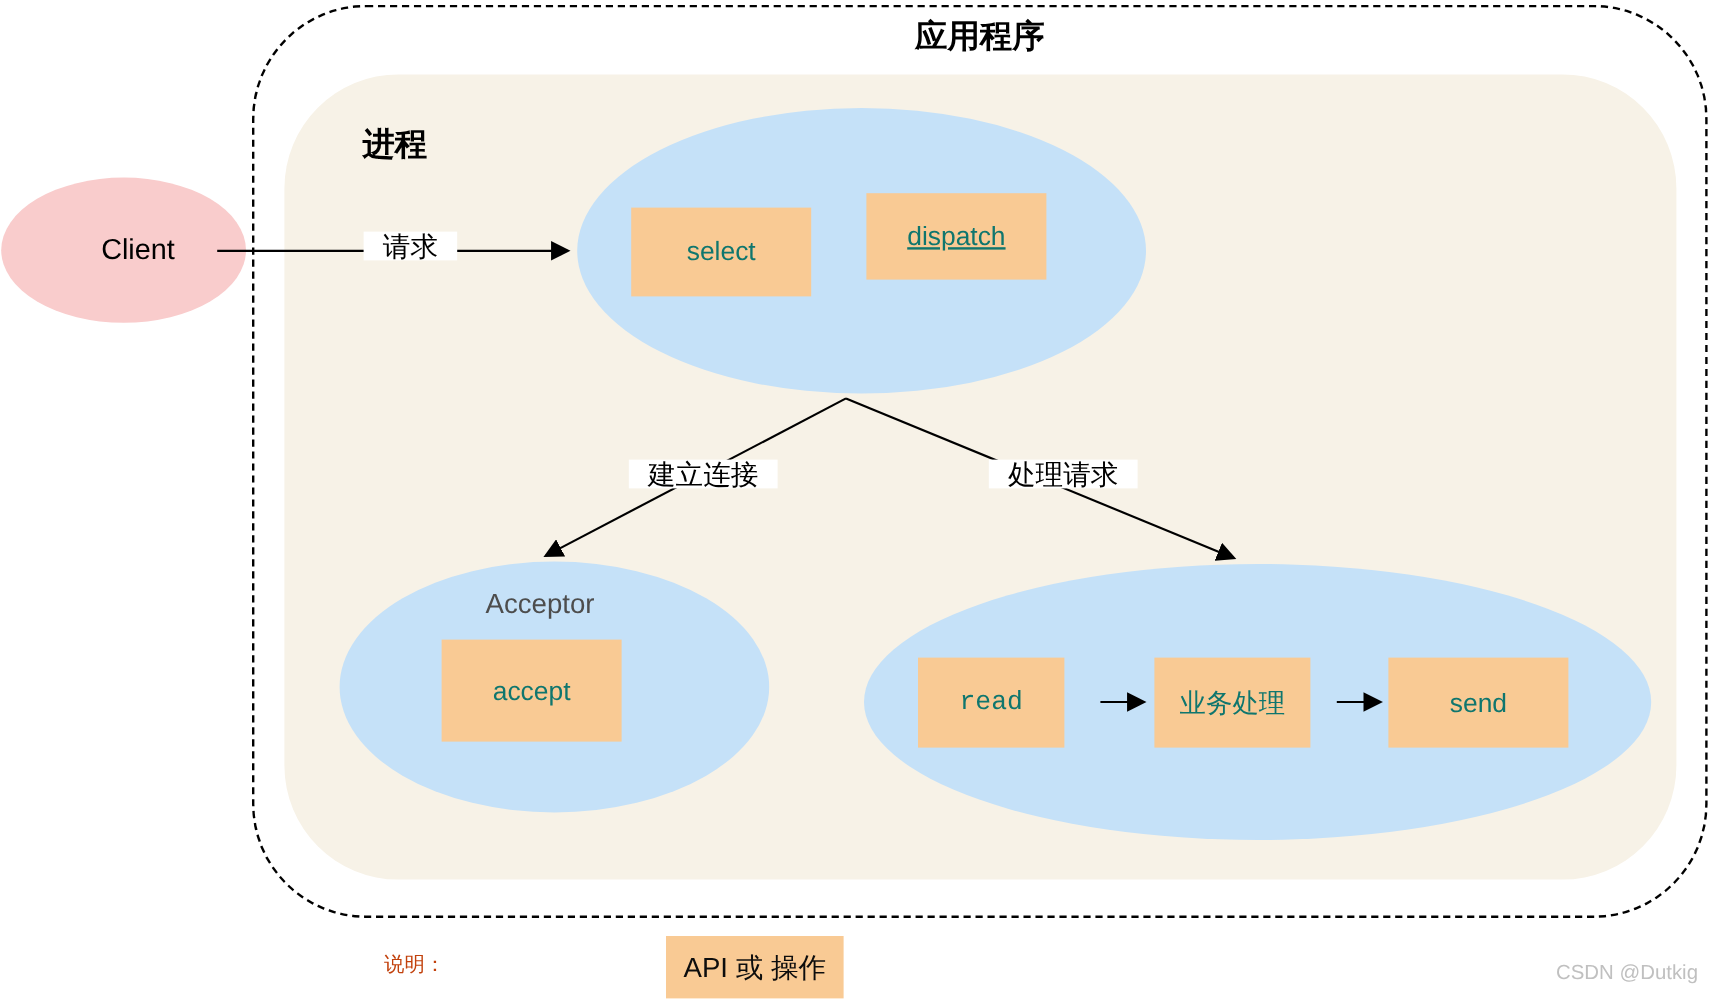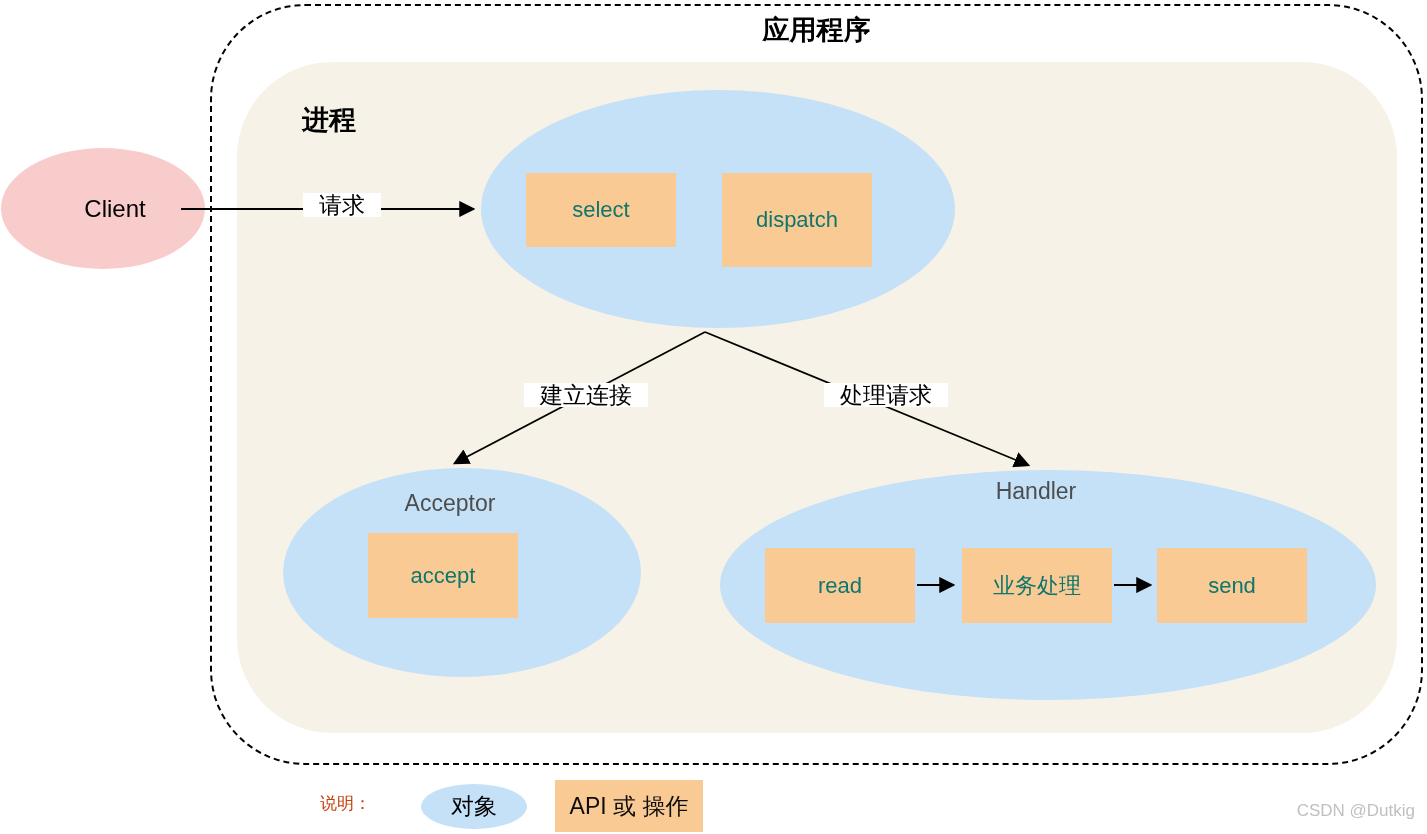--- a/index.html
+++ b/index.html
@@ -141,48 +141,46 @@
   <div class="app-boundary"></div>
   <div class="app-title">应用程序</div>
 
   <div class="process-rect"></div>
   <div class="process-label">进程</div>
 
   <div class="node-ellipse client-ellipse">Client</div>
 
   <div class="node-ellipse" style="left:481px;top:90px;width:450px;height:238px;"></div>
   <div class="op-box" style="left:526px;top:173px;width:150px;height:74px;">select</div>
-  <div class="op-box" style="left:722px;top:173px;width:150px;height:94px;">dispatch</div>
+  <div class="op-box" style="left:722px;top:161px;width:150px;height:72px;text-decoration:underline;">dispatch</div>
 
   <div class="node-ellipse" style="left:283px;top:468px;width:334px;height:209px;"></div>
   <div class="node-title" style="left:283px;top:490px;width:334px;">Acceptor</div>
   <div class="op-box" style="left:368px;top:533px;width:150px;height:85px;">accept</div>
 
   <div class="node-ellipse" style="left:720px;top:470px;width:632px;height:230px;"></div>
-  <div class="node-title" style="left:720px;top:478px;width:632px;">Handler</div>
-  <div class="op-box" style="left:765px;top:548px;width:150px;height:75px;">read</div>
-  <div class="op-box" style="left:962px;top:548px;width:150px;height:75px;">业务处理</div>
+  <div class="op-box" style="left:765px;top:548px;width:122px;height:75px;font-family:Liberation Mono, monospace;">read</div>
+  <div class="op-box" style="left:962px;top:548px;width:130px;height:75px;">业务处理</div>
   <div class="op-box" style="left:1157px;top:548px;width:150px;height:75px;">send</div>
 
   <svg id="connectors" viewBox="0 0 1427 834" xmlns="http://www.w3.org/2000/svg">
     <defs>
       <marker id="arrow" viewBox="0 0 10 10" refX="8.5" refY="5" markerWidth="9" markerHeight="9" orient="auto-start-reverse">
         <path d="M 0 0 L 10 5 L 0 10 z" fill="#000000"></path>
       </marker>
     </defs>
     <line x1="181" y1="209" x2="473" y2="209" stroke="#000000" stroke-width="1.8" marker-end="url(#arrow)"></line>
     <line x1="705" y1="332" x2="455" y2="463" stroke="#000000" stroke-width="1.8" marker-end="url(#arrow)"></line>
     <line x1="705" y1="332" x2="1028" y2="465" stroke="#000000" stroke-width="1.8" marker-end="url(#arrow)"></line>
     <line x1="917" y1="585" x2="953" y2="585" stroke="#000000" stroke-width="1.8" marker-end="url(#arrow)"></line>
     <line x1="1114" y1="585" x2="1150" y2="585" stroke="#000000" stroke-width="1.8" marker-end="url(#arrow)"></line>
   </svg>
 
   <div class="edge-label" style="left:303px;top:193px;">请求</div>
   <div class="edge-label" style="left:524px;top:383px;">建立连接</div>
   <div class="edge-label" style="left:824px;top:383px;">处理请求</div>
 
   <div class="legend-title">说明：</div>
-  <div class="legend-ellipse">对象</div>
   <div class="legend-box">API 或 操作</div>
 
   <div class="watermark">CSDN @Dutkig</div>
 
 </div>
 
 </body></html>

